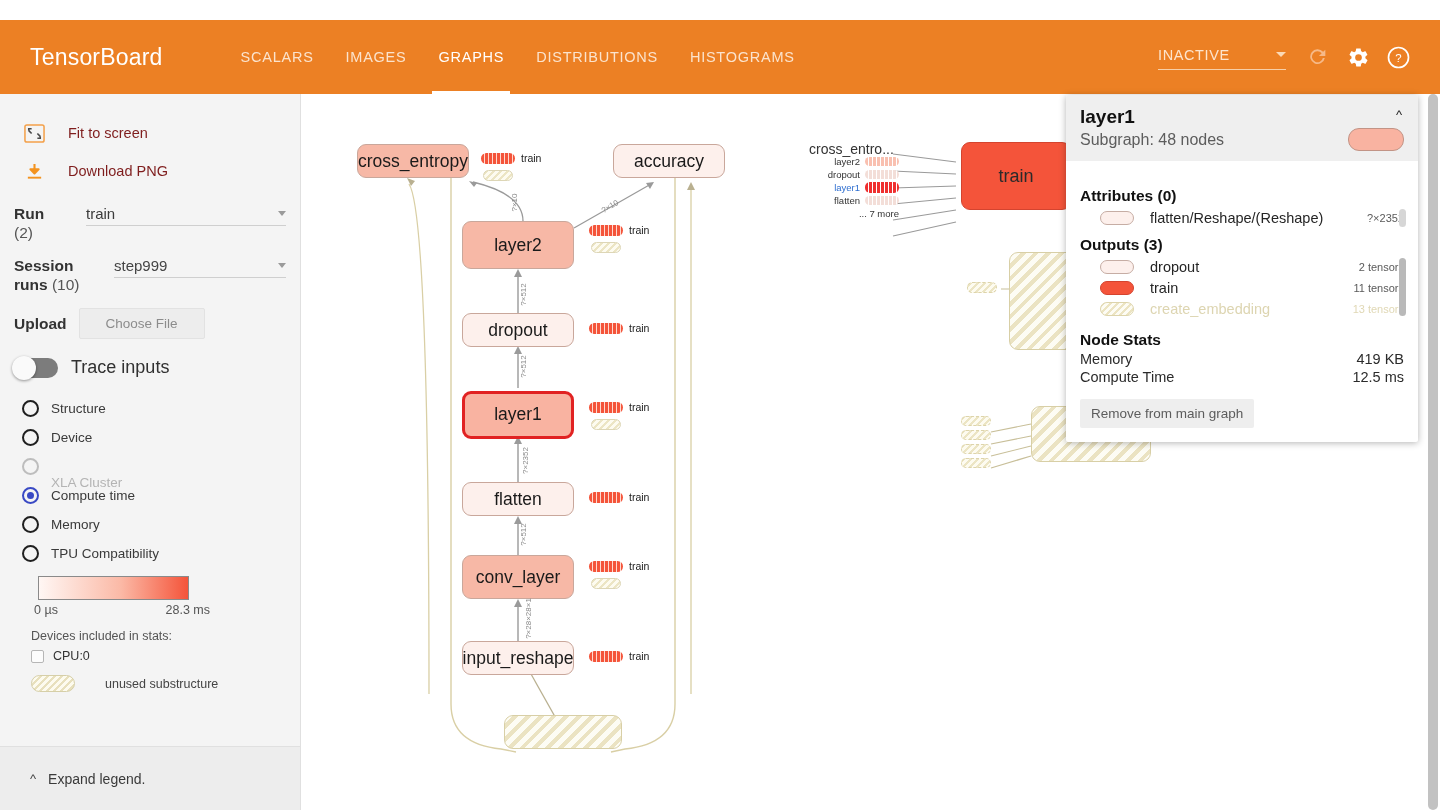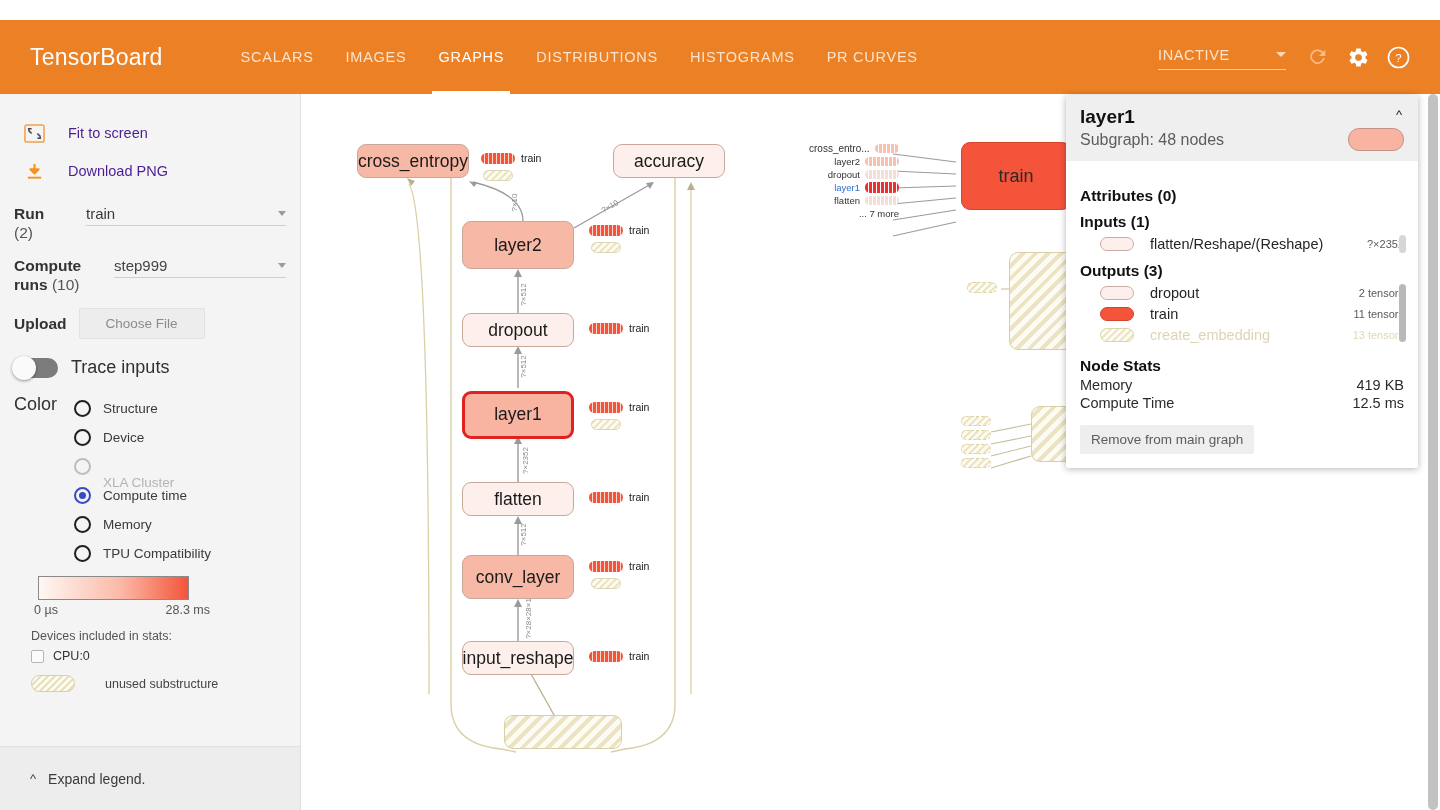--- a/index.html
+++ b/index.html
@@ -45,21 +45,21 @@
 
   
   .sidebar {
     position:absolute; left:0; top:94px; width:301px; height:716px;
     background:#f4f4f4; border-right:1px solid #e0e0e0;
   }
   .sb-inner { padding:20px 0 0 0; height:645px; }
   .row { display:flex; align-items:center; padding:0 14px; }
   .fitrow { height:38px; }
   .iconbox { width:40px; display:flex; justify-content:center; align-items:center; }
-  .rowlabel { color:#4c1d95; font-size:14.5px; margin-left:14px; }
+  .rowlabel { color:#7f1d1d; font-size:14.5px; margin-left:14px; }
 
   .fieldrow { display:flex; align-items:flex-start; padding:10px 14px 0 14px; }
   .fieldlabel { font-size:15.5px; color:#333; font-weight:bold; width:72px; line-height:19px; padding-top:4px;}
   .fieldlabel .cnt { font-weight:normal; color:#555; }
   .sel {
     position:relative; border-bottom:1px solid #cfcfcf; flex:1; display:flex; align-items:center;
     padding:2px 0 3px 0; margin-top:3px; cursor:pointer; min-width:0;
   }
   .sel .val { font-size:15px; color:#3b3b3b; }
   .sel .dc {
@@ -198,21 +198,20 @@
 <div id="app">
 
   <div class="topbar">
     <div class="brand">TensorBoard</div>
     <div class="tabs">
       <div class="tab">SCALARS</div>
       <div class="tab">IMAGES</div>
       <div class="tab active">GRAPHS</div>
       <div class="tab">DISTRIBUTIONS</div>
       <div class="tab">HISTOGRAMS</div>
-      <div class="tab">PR CURVES</div>
     </div>
     <div class="topright">
       <div class="inactive-select">
         <span>INACTIVE</span>
         <span class="caret"></span>
       </div>
       <div class="ic">
         <svg width="22" height="22" viewBox="0 0 24 24">
             <path d="M17.6 6.4A8 8 0 1 0 19.4 13h-2.1a6 6 0 1 1-1.3-5.2L13 11h7V4l-2.4 2.4z" fill="#f6b988"></path>
           </svg>
@@ -261,21 +260,21 @@
           <span class="cnt">(2)</span>
         </div>
         <div class="sel">
           <span class="val">train</span>
           <span class="dc"></span>
         </div>
       </div>
 
       <div class="fieldrow">
         <div class="fieldlabel">
-          <span>Compute</span><br>
+          <span>Session</span><br>
           <span>runs</span>
           <span class="cnt">(10)</span>
         </div>
         <div class="sel ind">
           <span class="val">step999</span>
           <span class="dc"></span>
         </div>
       </div>
 
       <div class="uprow">
@@ -284,21 +283,20 @@
       </div>
 
       <div class="tracerow">
         <div class="toggle">
           <div class="knob"></div>
         </div>
         <div class="tracelbl">Trace inputs</div>
       </div>
 
       <div class="colorblock">
-        <div class="colorlabel">Color</div>
         <div class="radios">
           <div class="radio">
             <span class="rc"></span>
             <span class="rl">Structure</span>
           </div>
           <div class="radio">
             <span class="rc"></span>
             <span class="rl">Device</span>
           </div>
           <div class="radio dim">
@@ -478,21 +476,21 @@
     <div class="elabel" style="left:204px;top:104px;transform:rotate(-90deg)">?×10</div>
     <div class="elabel" style="left:300px;top:108px;transform:rotate(-30deg)">?×10</div>
     <div class="elabel" style="left:211px;top:196px;transform:rotate(-90deg)">?×512</div>
     <div class="elabel" style="left:211px;top:268px;transform:rotate(-90deg)">?×512</div>
     <div class="elabel" style="left:211px;top:362px;transform:rotate(-90deg)">?×2352</div>
     <div class="elabel" style="left:211px;top:436px;transform:rotate(-90deg)">?×512</div>
     <div class="elabel" style="left:207px;top:520px;transform:rotate(-90deg)">?×28×28×1</div>
 
     <div style="position:absolute;left:508px;top:48px;width:90px;">
       <div style="display:flex;align-items:center;justify-content:flex-end;height:13px;">
-        <span style="font-size:10px;color:#333">cross_entro...</span>
+        <span style="font-size:14px;color:#333">cross_entro...</span>
         <span style="width:34px;height:9px;margin-left:5px;border-radius:5px;background:repeating-linear-gradient(90deg,#f9c0b0 0 3px,#fff 3px 4px)"></span>
       </div>
       <div style="display:flex;align-items:center;justify-content:flex-end;height:13px;">
         <span style="font-size:9.5px;color:#333">layer2</span>
         <span style="width:34px;height:9px;margin-left:5px;border-radius:5px;background:repeating-linear-gradient(90deg,#f9c0b0 0 3px,#fff 3px 4px)"></span>
       </div>
       <div style="display:flex;align-items:center;justify-content:flex-end;height:13px;">
         <span style="font-size:9.5px;color:#333">dropout</span>
         <span style="width:34px;height:9px;margin-left:5px;border-radius:5px;background:repeating-linear-gradient(90deg,#f3ded8 0 3px,#fff 3px 4px)"></span>
       </div>
@@ -524,21 +522,20 @@
 
   <div class="infopanel">
     <div class="ip-head">
       <div class="ip-title">layer1</div>
       <div class="ip-sub">Subgraph: 48 nodes</div>
       <div class="ip-chev">^</div>
       <div class="ip-swatch"></div>
     </div>
     <div class="ip-body">
       <div class="ip-sec">Attributes (0)</div>
-      <div class="ip-sec">Inputs (1)</div>
       <div class="iolist">
         <div class="iorow">
           <span class="chip pale"></span>
           <span class="ioname">flatten/Reshape/(Reshape)</span>
           <span class="iometa">?×2352</span>
         </div>
         <div class="ioscroll one"></div>
       </div>
 
       <div class="ip-sec">Outputs (3)</div>

